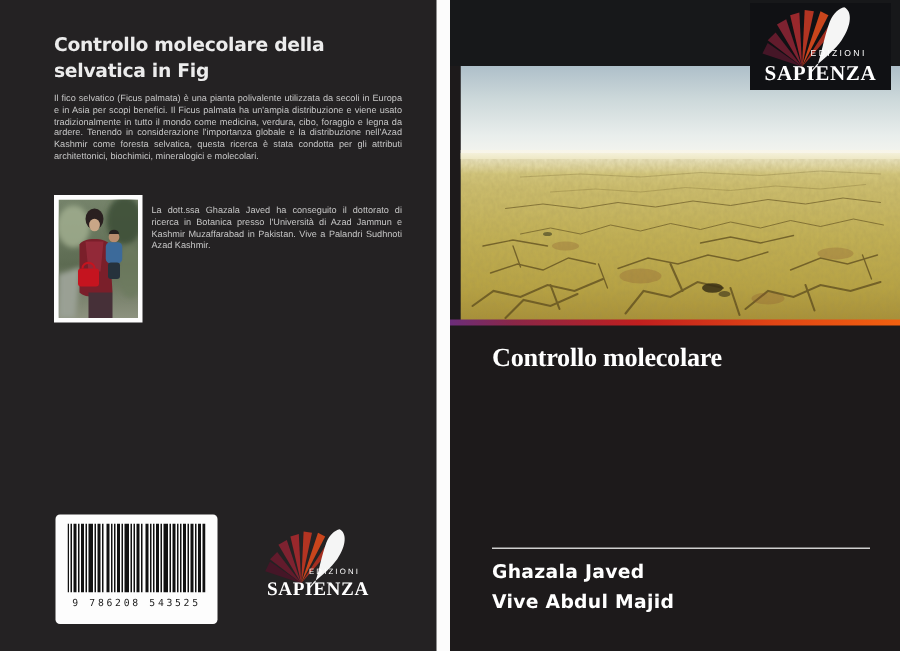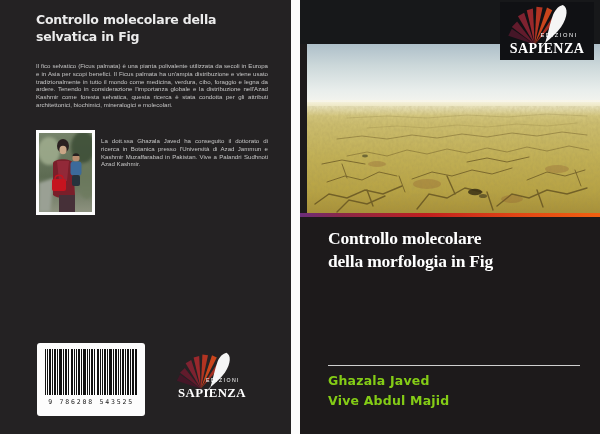--- a/index.html
+++ b/index.html
@@ -1,21 +1,21 @@
 <!DOCTYPE html>
 <html><head>
 <meta charset="utf-8">
 <style>
   html,body{margin:0;padding:0;background:#000;}
   .book{position:relative;width:600px;height:434px;overflow:hidden;
         font-family:"DejaVu Sans","Liberation Sans",sans-serif;background:#242223;}
 
   
   .back{position:absolute;left:0;top:0;width:291px;height:434px;background:#242223;}
-  .back-title{position:absolute;left:36px;top:11px;width:240px;color:#ececec;
+  .back-title{position:absolute;left:36px;top:21px;width:240px;color:#ececec;
               font-weight:bold;font-size:12.5px;line-height:17px;letter-spacing:-.2px;}
   .small-text{font-family:"Liberation Sans",sans-serif;font-size:6.1px;line-height:7.7px;
               color:#c6c6c6;text-align:justify;}
   .synopsis{position:absolute;left:36px;top:56px;width:232px;}
   .photo-frame{position:absolute;left:36px;top:130px;width:53px;height:79px;
                background:#fdfdfd;padding:3px;}
   .bio{position:absolute;left:101px;top:131px;width:167px;}
   .barcode-box{position:absolute;left:37px;top:343px;width:108px;height:73px;
                background:#fdfdfd;border-radius:3px;}
   .barcode-box svg{position:absolute;left:8px;top:6px;}
@@ -33,21 +33,21 @@
 
   
   .front{position:absolute;left:300px;top:0;width:300px;height:434px;background:#1d1a1b;}
   .top-bar{position:absolute;left:0;top:0;width:300px;height:44px;background:#17181a;}
   .cover-photo{position:absolute;left:7px;top:44px;width:293px;height:170px;}
   .accent-line{position:absolute;left:0;top:213px;width:300px;height:4px;
      background:linear-gradient(90deg,#6b2d7a 0%,#8a2748 14%,#c01f1f 42%,#e04515 72%,#f06010 100%);}
   .front-title{position:absolute;left:28px;top:227px;width:264px;color:#ffffff;
                font-weight:bold;font-size:17.5px;line-height:23px;letter-spacing:-.2px;font-family:Liberation Serif, serif;}
   .divider{position:absolute;left:28px;top:365px;width:252px;height:1px;background:#cfcfcf;}
-  .front-authors{position:absolute;left:28px;top:371px;color:#84cc16;font-weight:bold;
+  .front-authors{position:absolute;left:28px;top:371px;color:#ffffff;font-weight:bold;
                  font-size:12.5px;line-height:20px;letter-spacing:.2px;}
   .logo-front{position:absolute;top:2px;right:6px;width:88px;background:#101114;
               padding:2px 3px 3px 3px;}
   .logo-front svg,.logo-back svg{display:block;width:100%;height:auto;}
 </style>
 </head>
 <body>
 
 <div class="book">
 
@@ -227,21 +227,20 @@
         <ellipse cx="168" cy="148" rx="7" ry="3.2" fill="#3a3015" opacity=".85"></ellipse>
         <ellipse cx="176" cy="152" rx="4" ry="2" fill="#4a4020" opacity=".7"></ellipse>
         <ellipse cx="58" cy="112" rx="3" ry="1.4" fill="#3a3a20" opacity=".6"></ellipse>
       </svg>
     </div>
 
     <div class="accent-line"></div>
 
     <div class="front-title">
       <div>Controllo molecolare</div>
-      <div>della morfologia in Fig</div>
     </div>
 
     <div class="divider"></div>
 
     <div class="front-authors">
       <div>Ghazala Javed</div>
       <div>Vive Abdul Majid</div>
     </div>
 
     <div class="logo-front">

